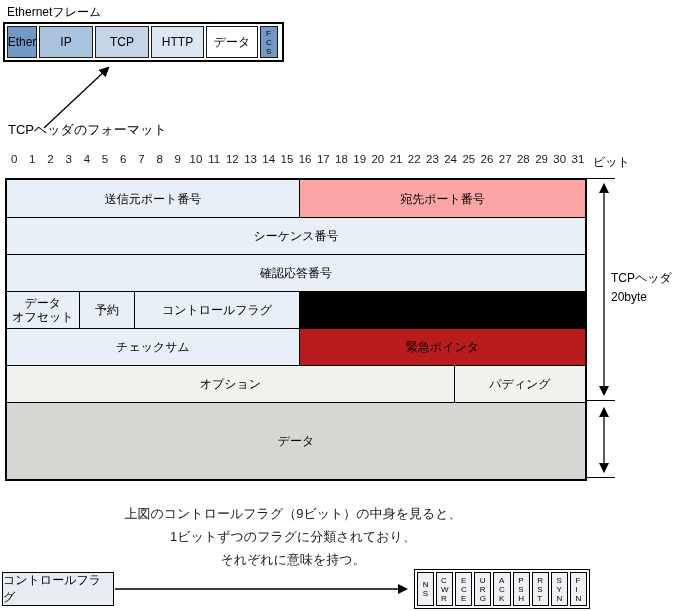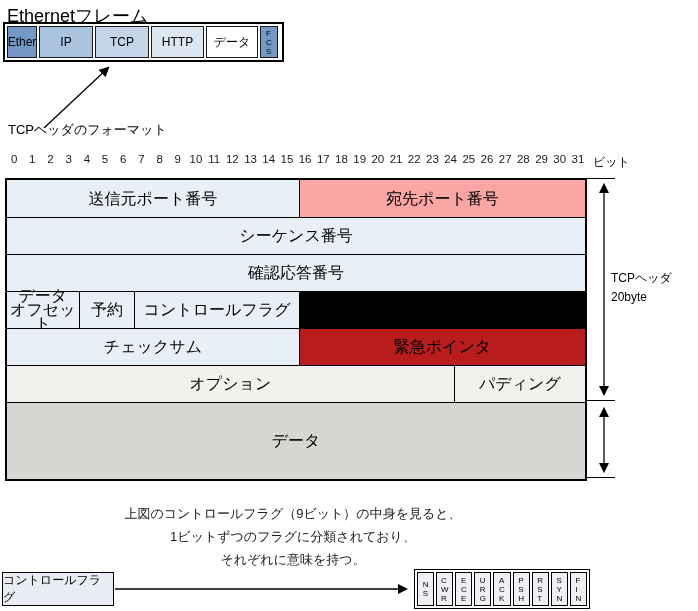--- a/index.html
+++ b/index.html
@@ -3,21 +3,21 @@
 <meta charset="utf-8">
 <style>
   * { margin:0; padding:0; box-sizing:border-box; }
   body { background:#fff; }
   #canvas {
     position:relative; width:698px; height:611px; background:#ffffff;
     font-family:"Liberation Sans","DejaVu Sans",sans-serif; color:#000;
     overflow:hidden;
   }
   .abs { position:absolute; }
-  .lbl { font-size:18px; white-space:nowrap; }
+  .lbl { font-size:12px; white-space:nowrap; }
 
   
   #eth-row {
     left:3px; top:22px; width:281px; height:40px;
     border:2px solid #000; background:#fff;
     display:flex; gap:2px; padding:2px;
   }
   .eth-box {
     border:1px solid #1a1a1a; display:flex; align-items:center; justify-content:center;
     font-size:12px; height:100%;
@@ -28,21 +28,21 @@
   #bit-row { left:5px; top:153px; width:582px; height:18px; display:flex; }
   .bit-num { flex:1; text-align:center; font-size:11.5px; color:#1a1a1a; }
   #bit-unit { left:593px; top:154px; font-size:12px; }
 
   
   #tcp-table { left:5px; top:178px; width:582px; border:2px solid #000; background:#000; }
   .trow { display:flex; width:100%; }
   .trow + .trow { border-top:1px solid #000; }
   .tcell {
     display:flex; align-items:center; justify-content:center; text-align:center;
-    font-size:16px; line-height:14px;
+    font-size:12px; line-height:14px;
   }
   .tcell + .tcell { border-left:1px solid #000; }
 
   
   #hdr-size-label { left:611px; top:269px; width:80px; text-align:left; font-size:12px; line-height:19px; }
   #payload-label { left:616px; top:426px; width:82px; font-size:12px; }
 
   
   #description { left:58px; top:502px; width:470px; text-align:center; font-size:13px; line-height:23px; color:#1a1a1a; }
 

